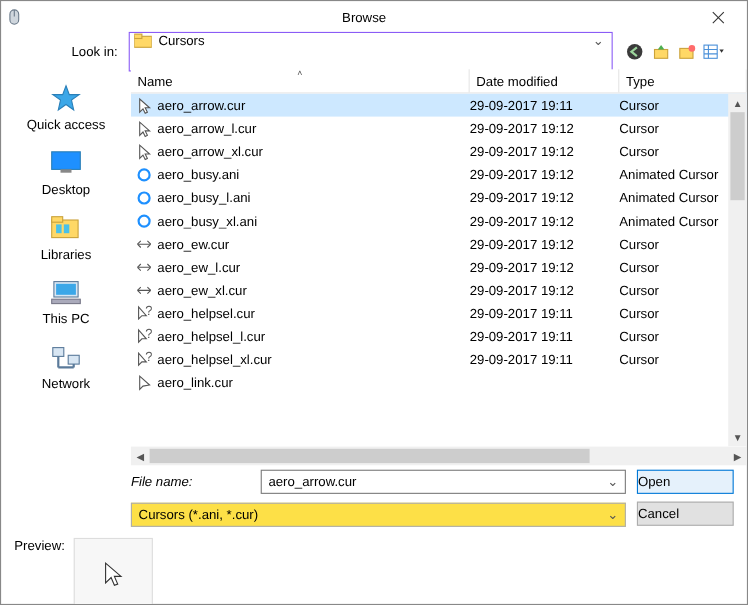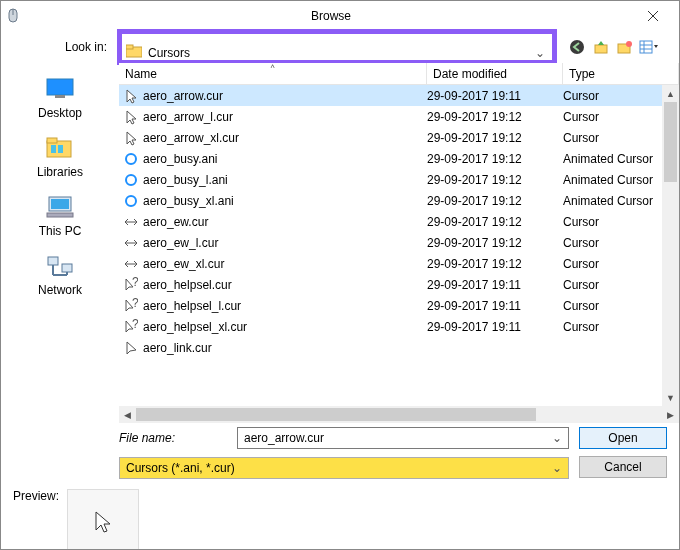--- a/index.html
+++ b/index.html
@@ -3,21 +3,21 @@
 <meta charset="utf-8">
 <style>
 * { box-sizing: border-box; margin: 0; padding: 0; font-family: "Segoe UI", Tahoma, sans-serif; font-size: 12px; }
 body { background: #fff; width: 680px; height: 550px; border: 1px solid #888; overflow: hidden; }
 .titlebar { display: flex; align-items: center; height: 30px; padding: 0 6px; text-align: center; }
 .titlebar .icon { width: 16px; height: 16px; margin-right: 6px; }
 .titlebar .title { flex: 1; }
 .titlebar .close { width: 40px; height: 30px; display: flex; align-items: center; justify-content: center; font-size: 14px; }
 .row-lookin { display: flex; align-items: center; height: 32px; padding: 4px 12px 4px 0; }
 .row-lookin .lbl { width: 116px; text-align: right; padding-right: 10px; }
-.lookin-select { flex: 1; height: 36px; border: 5px solid #8b5cf6; display: flex; align-items: flex-end; padding: 0 4px; background: #fff; }
+.lookin-select { flex: 1; height: 36px; border: 1px solid #8b5cf6; display: flex; align-items: flex-start; padding: 0 4px; background: #fff; }
 .lookin-select .folder { width: 16px; height: 16px; margin-right: 6px; }
 .lookin-select .txt { flex: 1; }
 .lookin-select .chev { width: 16px; text-align: center; color: #555; }
 .toolbar { display: flex; align-items: center; gap: 4px; padding-left: 10px; padding-right: 8px; }
 .tb-btn { width: 20px; height: 20px; display: flex; align-items: center; justify-content: center; }
 .main { display: flex; height: 360px; }
 .places { width: 118px; display: flex; flex-direction: column; align-items: center; padding-top: 12px; gap: 14px; }
 .place { display: flex; flex-direction: column; align-items: center; gap: 3px; width: 100%; }
 .place .pic { width: 32px; height: 28px; display: flex; align-items: center; justify-content: center; }
 .filearea { flex: 1; display: flex; flex-direction: column; border-left: 0; }
@@ -44,21 +44,21 @@
 .hscroll-row .thumb { width: 400px; background: #cdcdcd; margin: 2px 0; }
 .bottom { display: flex; padding: 4px 12px 0 118px; gap: 10px; align-items: flex-start; }
 .bottom .fields { flex: 1; }
 .frow { display: flex; align-items: center; margin-bottom: 8px; }
 .frow .flbl { width: 118px; font-style: italic; }
 .frow .fctrl { flex: 1; height: 22px; border: 1px solid #7a7a7a; display: flex; align-items: center; padding: 0 6px; background: #fff; }
 .frow .fctrl.readonly { background: #fde047; border-color: #adadad; }
 .frow .fctrl .txt { flex: 1; }
 .frow .fctrl .chev { color: #555; }
 .btns { width: 88px; display: flex; flex-direction: column; gap: 7px; }
-.btn { height: 22px; border: 1px solid #adadad; background: #e1e1e1; display: flex; align-items: center; justify-content: center; }
+.btn { height: 22px; border: 1px solid #adadad; background: #e1e1e1; display: flex; align-items: center; justify-content: flex-start; }
 .btn.primary { border: 1px solid #0078d7; background: #e5f1fb; }
 .preview-row { display: flex; align-items: flex-start; padding: 2px 12px; gap: 8px; }
 .preview-box { width: 72px; height: 68px; border: 1px solid #ddd; background: #f7f7f7; display: flex; align-items: center; justify-content: center; }
 .cut { overflow: hidden; white-space: nowrap; }
 svg { display: block; }
 </style>
 </head>
 <body>
 
 <div class="titlebar">
@@ -117,20 +117,28 @@
           <path d="M15 6 L19 6 L17 9 Z" fill="#333"></path>
         </svg>
       </span>
   </div>
 </div>
 
 <div class="main">
   <div class="places">
     <div class="place">
       <span class="pic">
+          <svg width="28" height="26">
+            <path d="M14 2 L17 10 L26 10 L19 15 L21 24 L14 19 L7 24 L9 15 L2 10 L11 10 Z" fill="#3ba7e8" stroke="#2a7fb8"></path>
+          </svg>
+        </span>
+      <span>Quick access</span>
+    </div>
+    <div class="place">
+      <span class="pic">
           <svg width="30" height="24">
             <rect x="2" y="2" width="26" height="16" fill="#1e90ff" stroke="#2a7fb8"></rect>
             <rect x="10" y="18" width="10" height="3" fill="#888"></rect>
           </svg>
         </span>
       <span>Desktop</span>
     </div>
     <div class="place">
       <span class="pic">
           <svg width="30" height="26">

